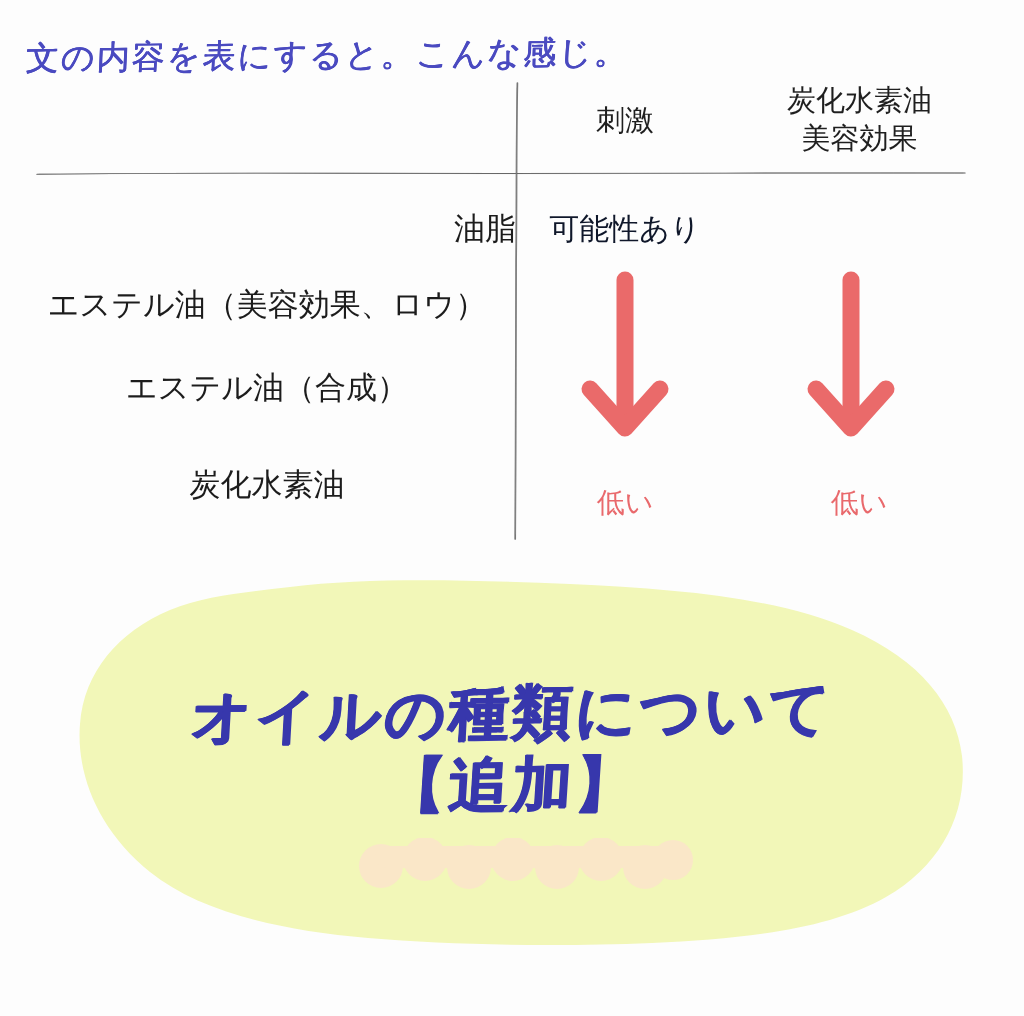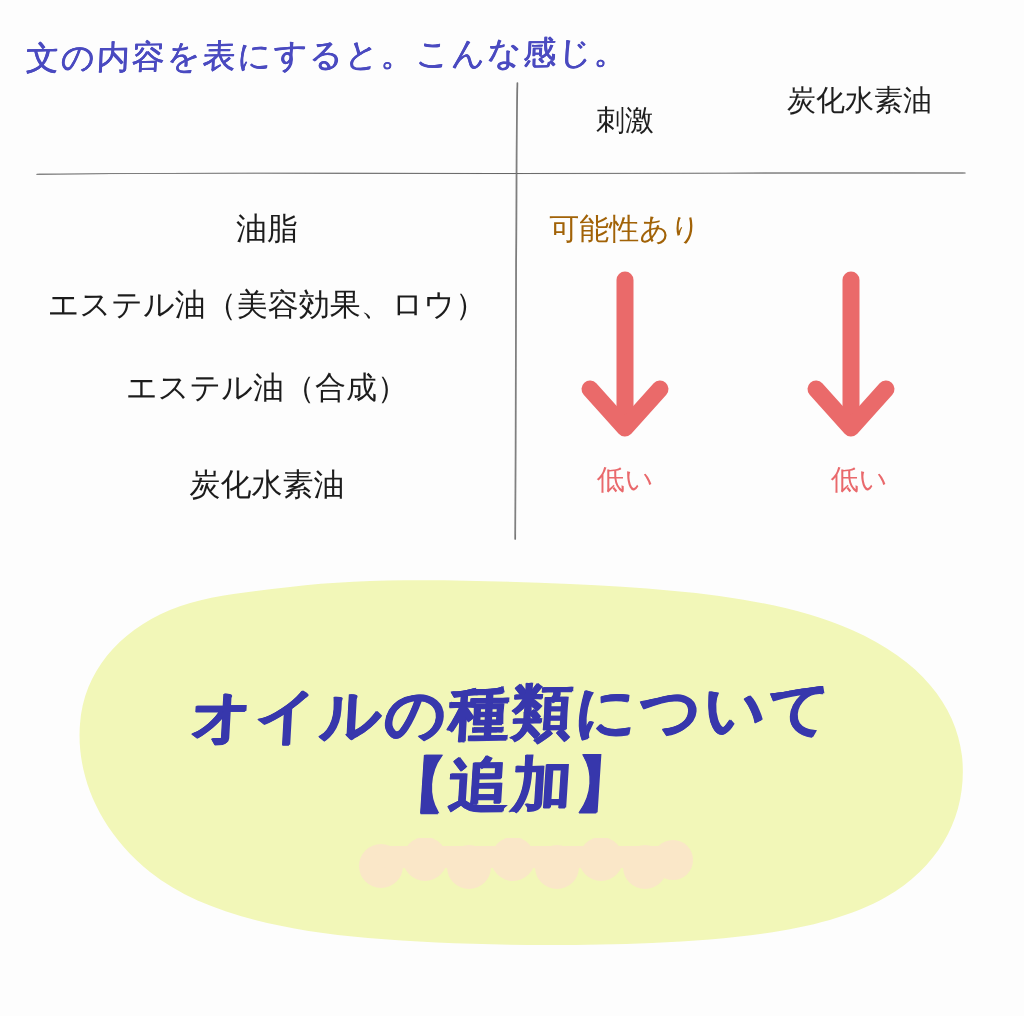--- a/index.html
+++ b/index.html
@@ -90,41 +90,41 @@
   .row-label {
     position: absolute;
     left: 18px;
     width: 498px;
     text-align: center;
     color: #1c1c1c;
     font-size: 31px;
     line-height: 34px;
     white-space: nowrap;
   }
-  .row-label.r0 { top: 212px; }
+  .row-label.r0 { top: 212px; text-align: right; }
   .row-label.r1 { top: 288px; }
   .row-label.r2 { top: 371px; }
   .row-label.r3 { top: 468px; }
 
   .scale-top,
   .scale-bottom {
     position: absolute;
     text-align: center;
-    color: #a16207;
+    color: #0f172a;
     white-space: nowrap;
   }
   .scale-top {
     font-size: 30px;
     line-height: 34px;
     top: 212px;
   }
   .scale-bottom {
     font-size: 28px;
     line-height: 32px;
-    top: 464px;
+    top: 487px;
     color: #e9696c;
   }
   .scale-top.c0   { left: 527px; width: 196px; }
   .scale-top.c1   { left: 748px; width: 222px; }
   .scale-bottom.c0 { left: 527px; width: 196px; }
   .scale-bottom.c1 { left: 748px; width: 222px; }
 
   .down-arrow {
     position: absolute;
     top: 268px;
@@ -190,20 +190,21 @@
     <svg class="rule-vertical" viewBox="0 0 22 458" preserveAspectRatio="none">
       <path d="M12.4,1 C11.2,60 11.8,120 11.1,180 C10.4,245 11.0,310 10.6,372 C10.3,415 10.5,440 10.2,457" fill="none" stroke="#5e5e5e" stroke-width="1.7" stroke-linecap="round" opacity="0.85"></path>
       <path d="M12.0,6 C11.0,70 11.5,140 10.9,210 C10.4,280 10.8,340 10.4,452" fill="none" stroke="#8d8d8d" stroke-width="0.8" stroke-linecap="round" opacity="0.6"></path>
     </svg>
 
     <div class="col-head stimulus">
       <span class="line1">刺激</span>
     </div>
     <div class="col-head affinity">
       <span class="line1">炭化水素油</span>
+      <span class="line2">美容効果</span>
     </div>
 
     <div class="row-label r0">油脂</div>
     <div class="row-label r1">エステル油（美容効果、ロウ）</div>
     <div class="row-label r3">炭化水素油</div>
     <div class="row-label r2">エステル油（合成）</div>
 
     <div class="scale-top c0">可能性あり</div>
     <svg class="down-arrow c0" viewBox="0 0 96 176">
       <g stroke="#ea6a6a" stroke-width="17" stroke-linecap="round" stroke-linejoin="round" fill="none">

